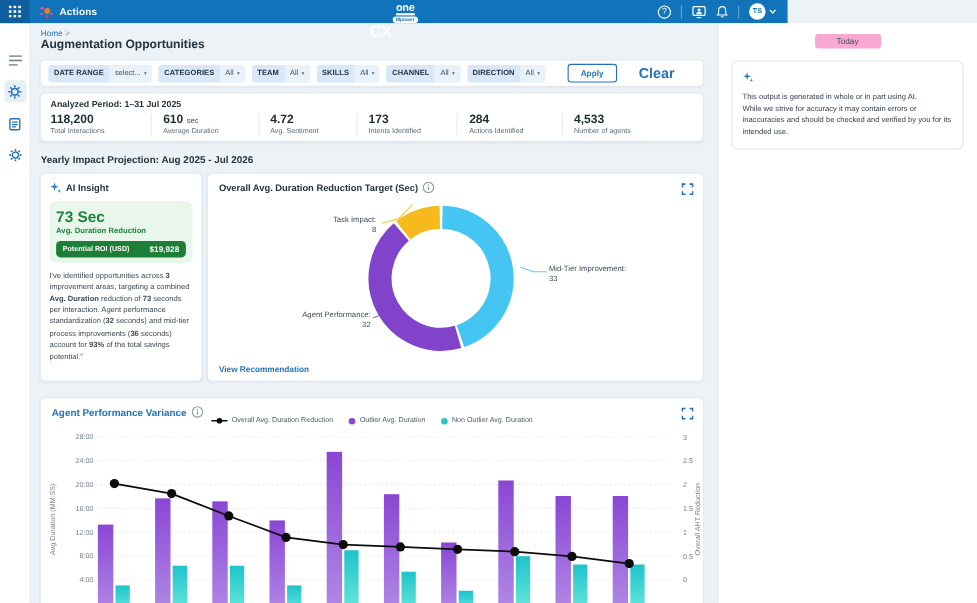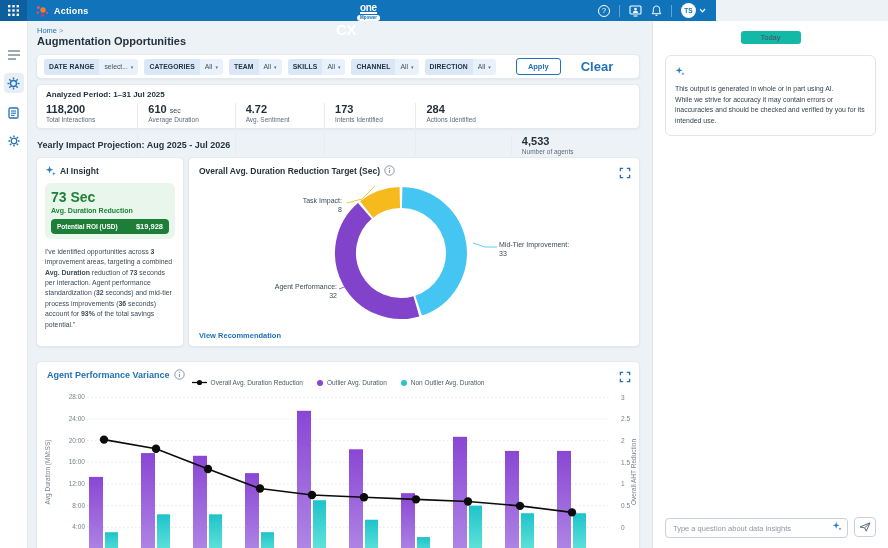--- a/index.html
+++ b/index.html
@@ -46,21 +46,21 @@
   
   #analyzed-card { left:8px; top:63px; width:604px; height:45px; padding:5px 9px 0 9px; }
   .ap-title { font-size:8px; font-weight:700; color:#24333e; }
   .metrics-row { display:flex; margin-top:4px; }
   .metric { padding:0 10px; border-left:1px solid #e7ecf1; }
   .metric:first-child { border-left:none; padding-left:0; }
   .m-value { font-size:11px; font-weight:700; color:#1f2d38; }
   .m-unit { font-size:7px; font-weight:400; color:#394754; }
   .m-label { font-size:6.5px; color:#5d6c78; margin-top:1px; }
   .metric:nth-child(1){width:92px;} .metric:nth-child(2){width:98px;} .metric:nth-child(3){width:90px;}
-  .metric:nth-child(4){width:92px;} .metric:nth-child(5){width:96px;} .metric:nth-child(6){width:120px;margin-top:32px;}
+  .metric:nth-child(4){width:92px;} .metric:nth-child(5){width:96px;} .metric:nth-child(6){width:120px;}
 
   .section-title { position:absolute; left:9px; top:119px; font-size:9px; font-weight:700; color:#25343f; }
 
   
   #ai-card { left:8px; top:136px; width:148px; height:190px; padding:7px 8px; }
   .ai-head { display:flex; align-items:center; gap:4px; font-size:8.5px; font-weight:700; color:#24333e; }
   .green-box { margin-top:7px; background:#e9f6ec; border-radius:6px; padding:6px 6px 5px 6px; }
   .g-headline { font-size:14px; font-weight:700; color:#1e8238; }
   .g-sub { font-size:7px; font-weight:700; color:#1e8238; margin-top:2px; }
   .roi-bar { margin-top:5px; background:#1d7e37; border-radius:4px; padding:3px 6px; display:flex; justify-content:space-between; align-items:center; }
@@ -81,21 +81,21 @@
 
   
   #variance-card { left:8px; top:340px; width:604px; height:196px; }
   #combo-legend { position:absolute; left:0; top:17px; width:100%; display:flex; justify-content:center; gap:14px; }
   .leg-item { display:flex; align-items:center; gap:4px; font-size:6.5px; color:#4a5a66; }
   .leg-dot { width:6px; height:6px; border-radius:50%; }
   #combo-svg { position:absolute; left:0; top:0; }
 
   
   #right-panel { position:absolute; left:652px; top:21px; width:236px; height:527px; background:#fff; border-left:1px solid #dfe5ea; z-index:10; }
-  .today-chip { position:absolute; left:50%; top:10px; transform:translateX(-50%); background:#14b8a6; border-radius:3px; padding:2px 20px; font-size:7.5px; color:#42505c; }
+  .today-chip { position:absolute; left:50%; top:10px; transform:translateX(-50%); background:#f9a8d4; border-radius:3px; padding:2px 20px; font-size:7.5px; color:#42505c; }
   .ai-note { position:absolute; left:12px; right:12px; top:34px; border:1px solid #dfe5ea; border-radius:6px; padding:6px 9px 8px 9px; }
   .ai-note-text { margin-top:4px; font-size:6.9px; color:#35424e; line-height:1.55; }
   .chat-row { position:absolute; left:12px; right:12px; bottom:10px; display:flex; gap:6px; align-items:center; }
   .chat-input-wrap { position:relative; flex:1; }
   .chat-input { width:100%; height:20px; border:1px solid #c9d2da; border-radius:4px; font-size:7.5px; padding:0 20px 0 7px; color:#33414d; font-family:inherit; outline:none; }
   .chat-input::placeholder { color:#8c99a5; }
   .chat-sparkle { position:absolute; right:6px; top:4px; }
   .send-btn { width:22px; height:20px; border:1px solid #c9d2da; border-radius:4px; background:#fff; display:flex; align-items:center; justify-content:center; cursor:pointer; }
 </style>
 </head>
@@ -453,27 +453,13 @@
   <div class="ai-note">
     <svg width="10" height="10" viewBox="0 0 12 12">
       <path d="M5 1 L6 4.2 L9.2 5.2 L6 6.2 L5 9.4 L4 6.2 L0.8 5.2 L4 4.2 Z" fill="#2b7bc0"></path>
       <path d="M9.6 7.6 L10.1 9 L11.5 9.5 L10.1 10 L9.6 11.4 L9.1 10 L7.7 9.5 L9.1 9 Z" fill="#2b7bc0"></path>
     </svg>
     <div class="ai-note-text">
       <div>This output is generated in whole or in part using AI.</div>
       <div>While we strive for accuracy it may contain errors or inaccuracies and should be checked and verified by you for its intended use.</div>
     </div>
   </div>
-  <div class="chat-row">
-    <span class="chat-input-wrap">
-      <input class="chat-input" type="text" placeholder="Type a question about data insights" style="">
-      <svg class="chat-sparkle" width="10" height="10" viewBox="0 0 12 12">
-        <path d="M5 1 L6 4.2 L9.2 5.2 L6 6.2 L5 9.4 L4 6.2 L0.8 5.2 L4 4.2 Z" fill="#2b7bc0"></path>
-        <path d="M9.6 7.6 L10.1 9 L11.5 9.5 L10.1 10 L9.6 11.4 L9.1 10 L7.7 9.5 L9.1 9 Z" fill="#2b7bc0"></path>
-      </svg>
-    </span>
-    <button class="send-btn">
-      <svg width="12" height="10" viewBox="0 0 14 12">
-        <path d="M1 6 L13 1 L8.5 11 L6.5 7 Z M6.5 7 L13 1" fill="none" stroke="#5f6e7a" stroke-width="1.2" stroke-linejoin="round"></path>
-      </svg>
-    </button>
-  </div>
 </div>
 
 </body></html>

